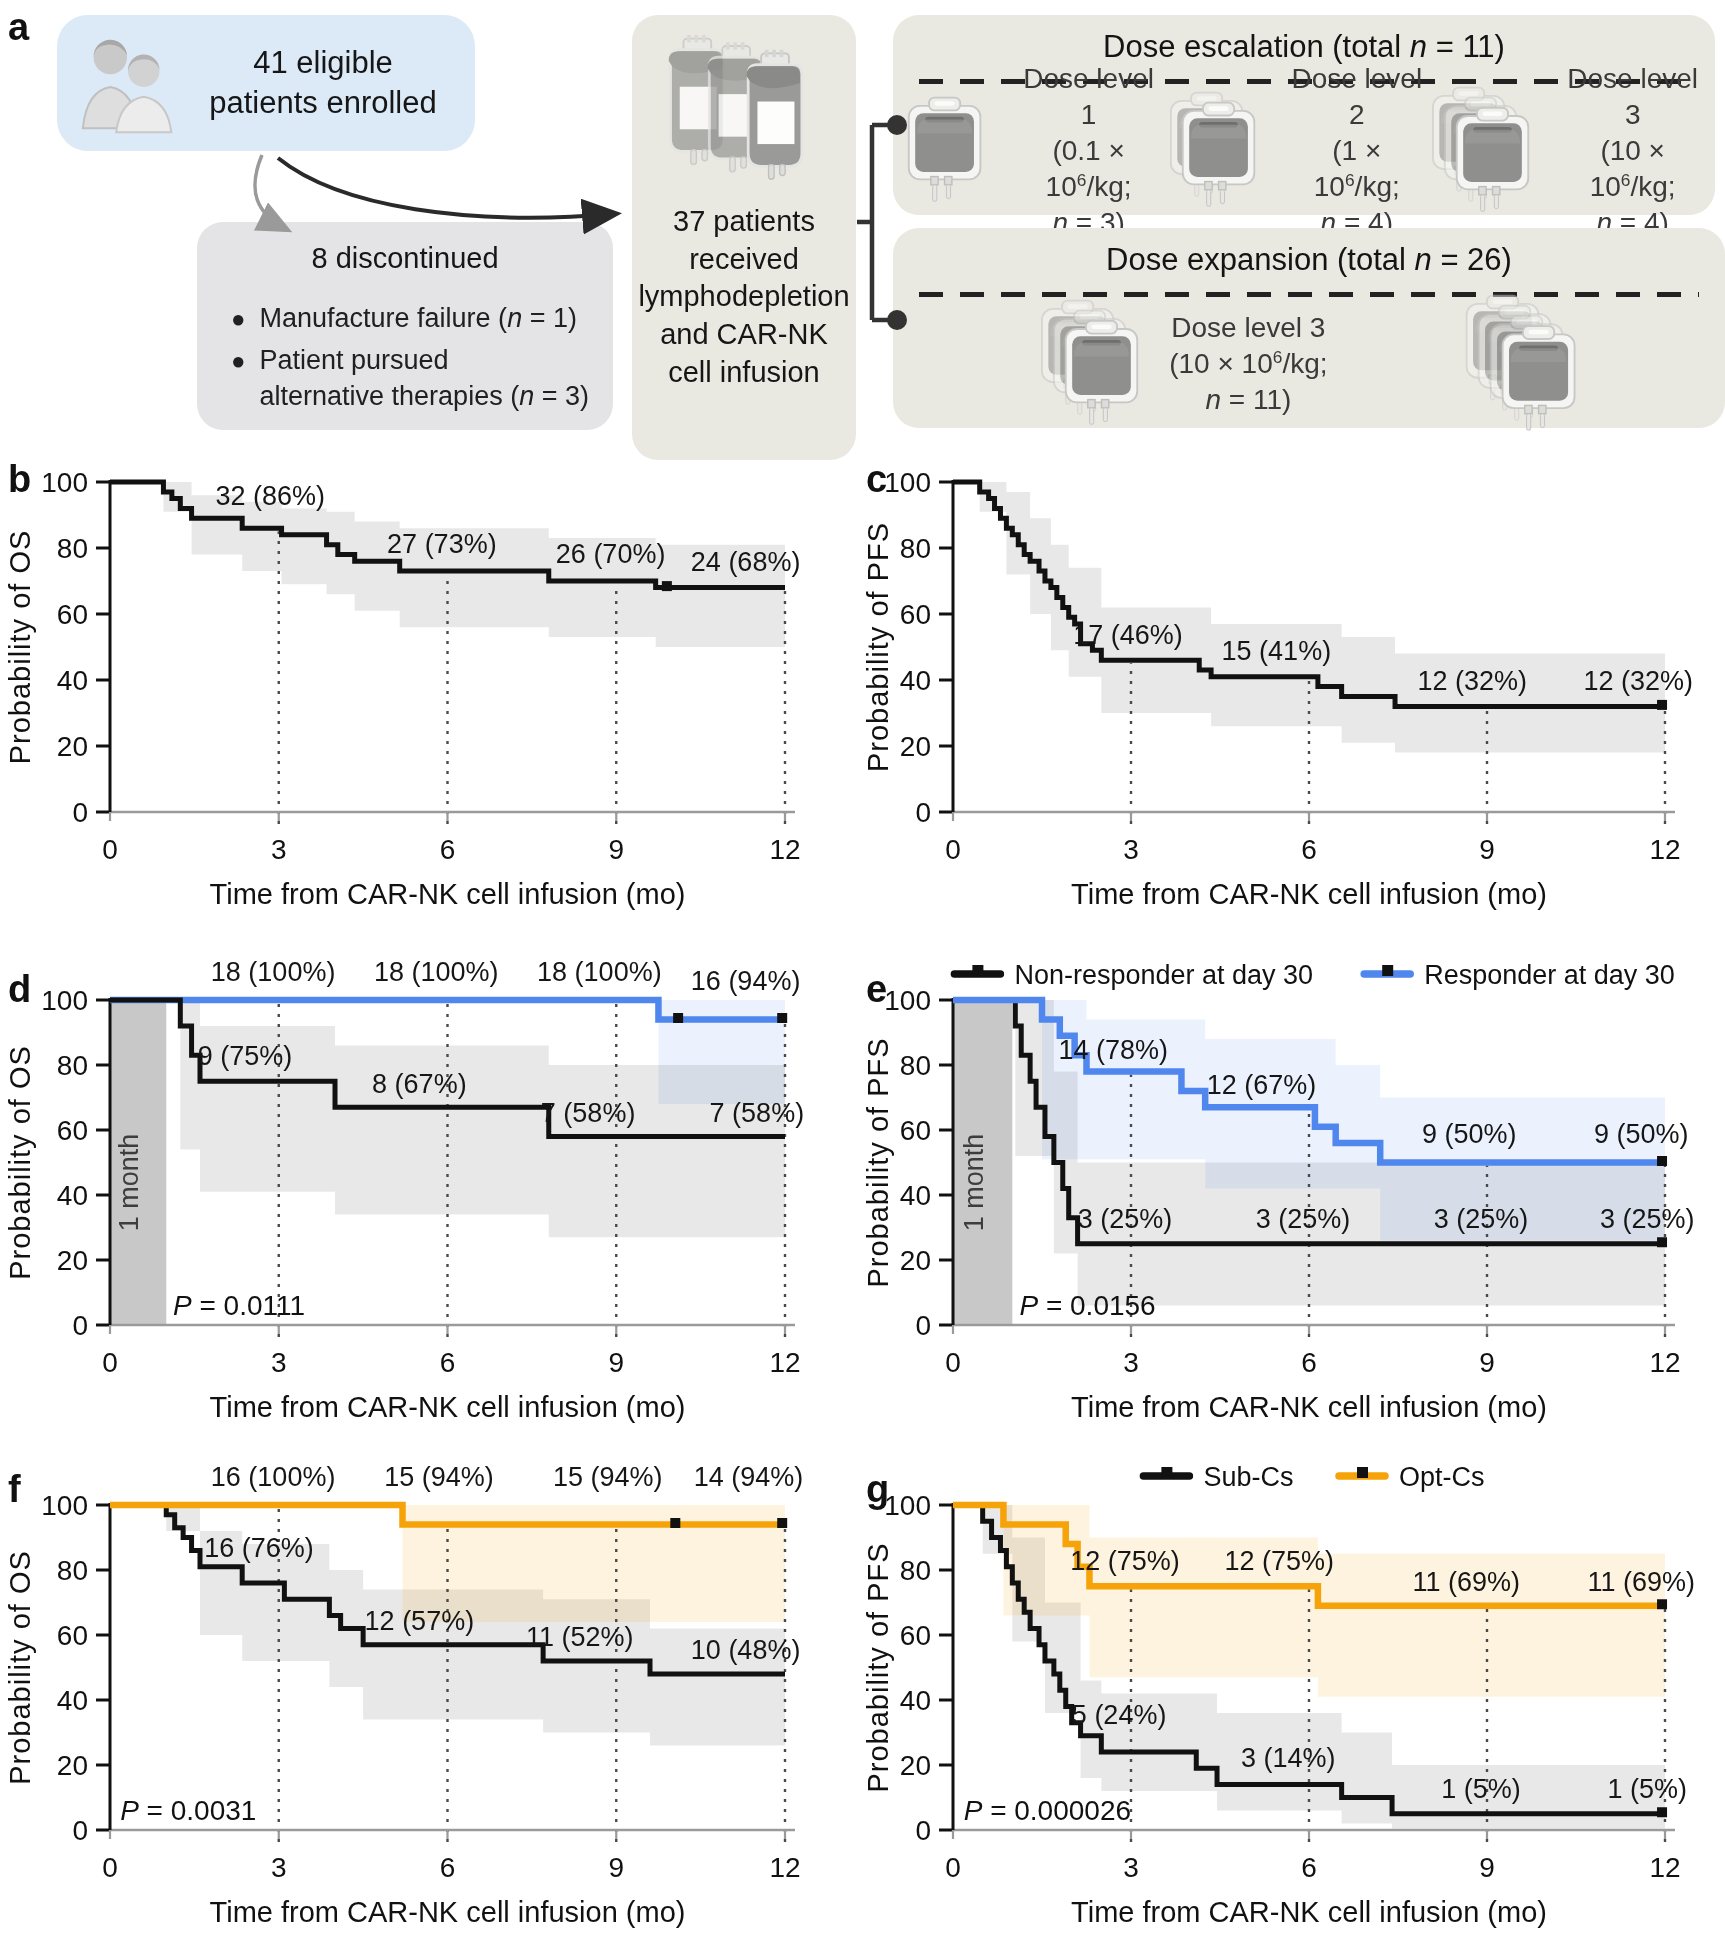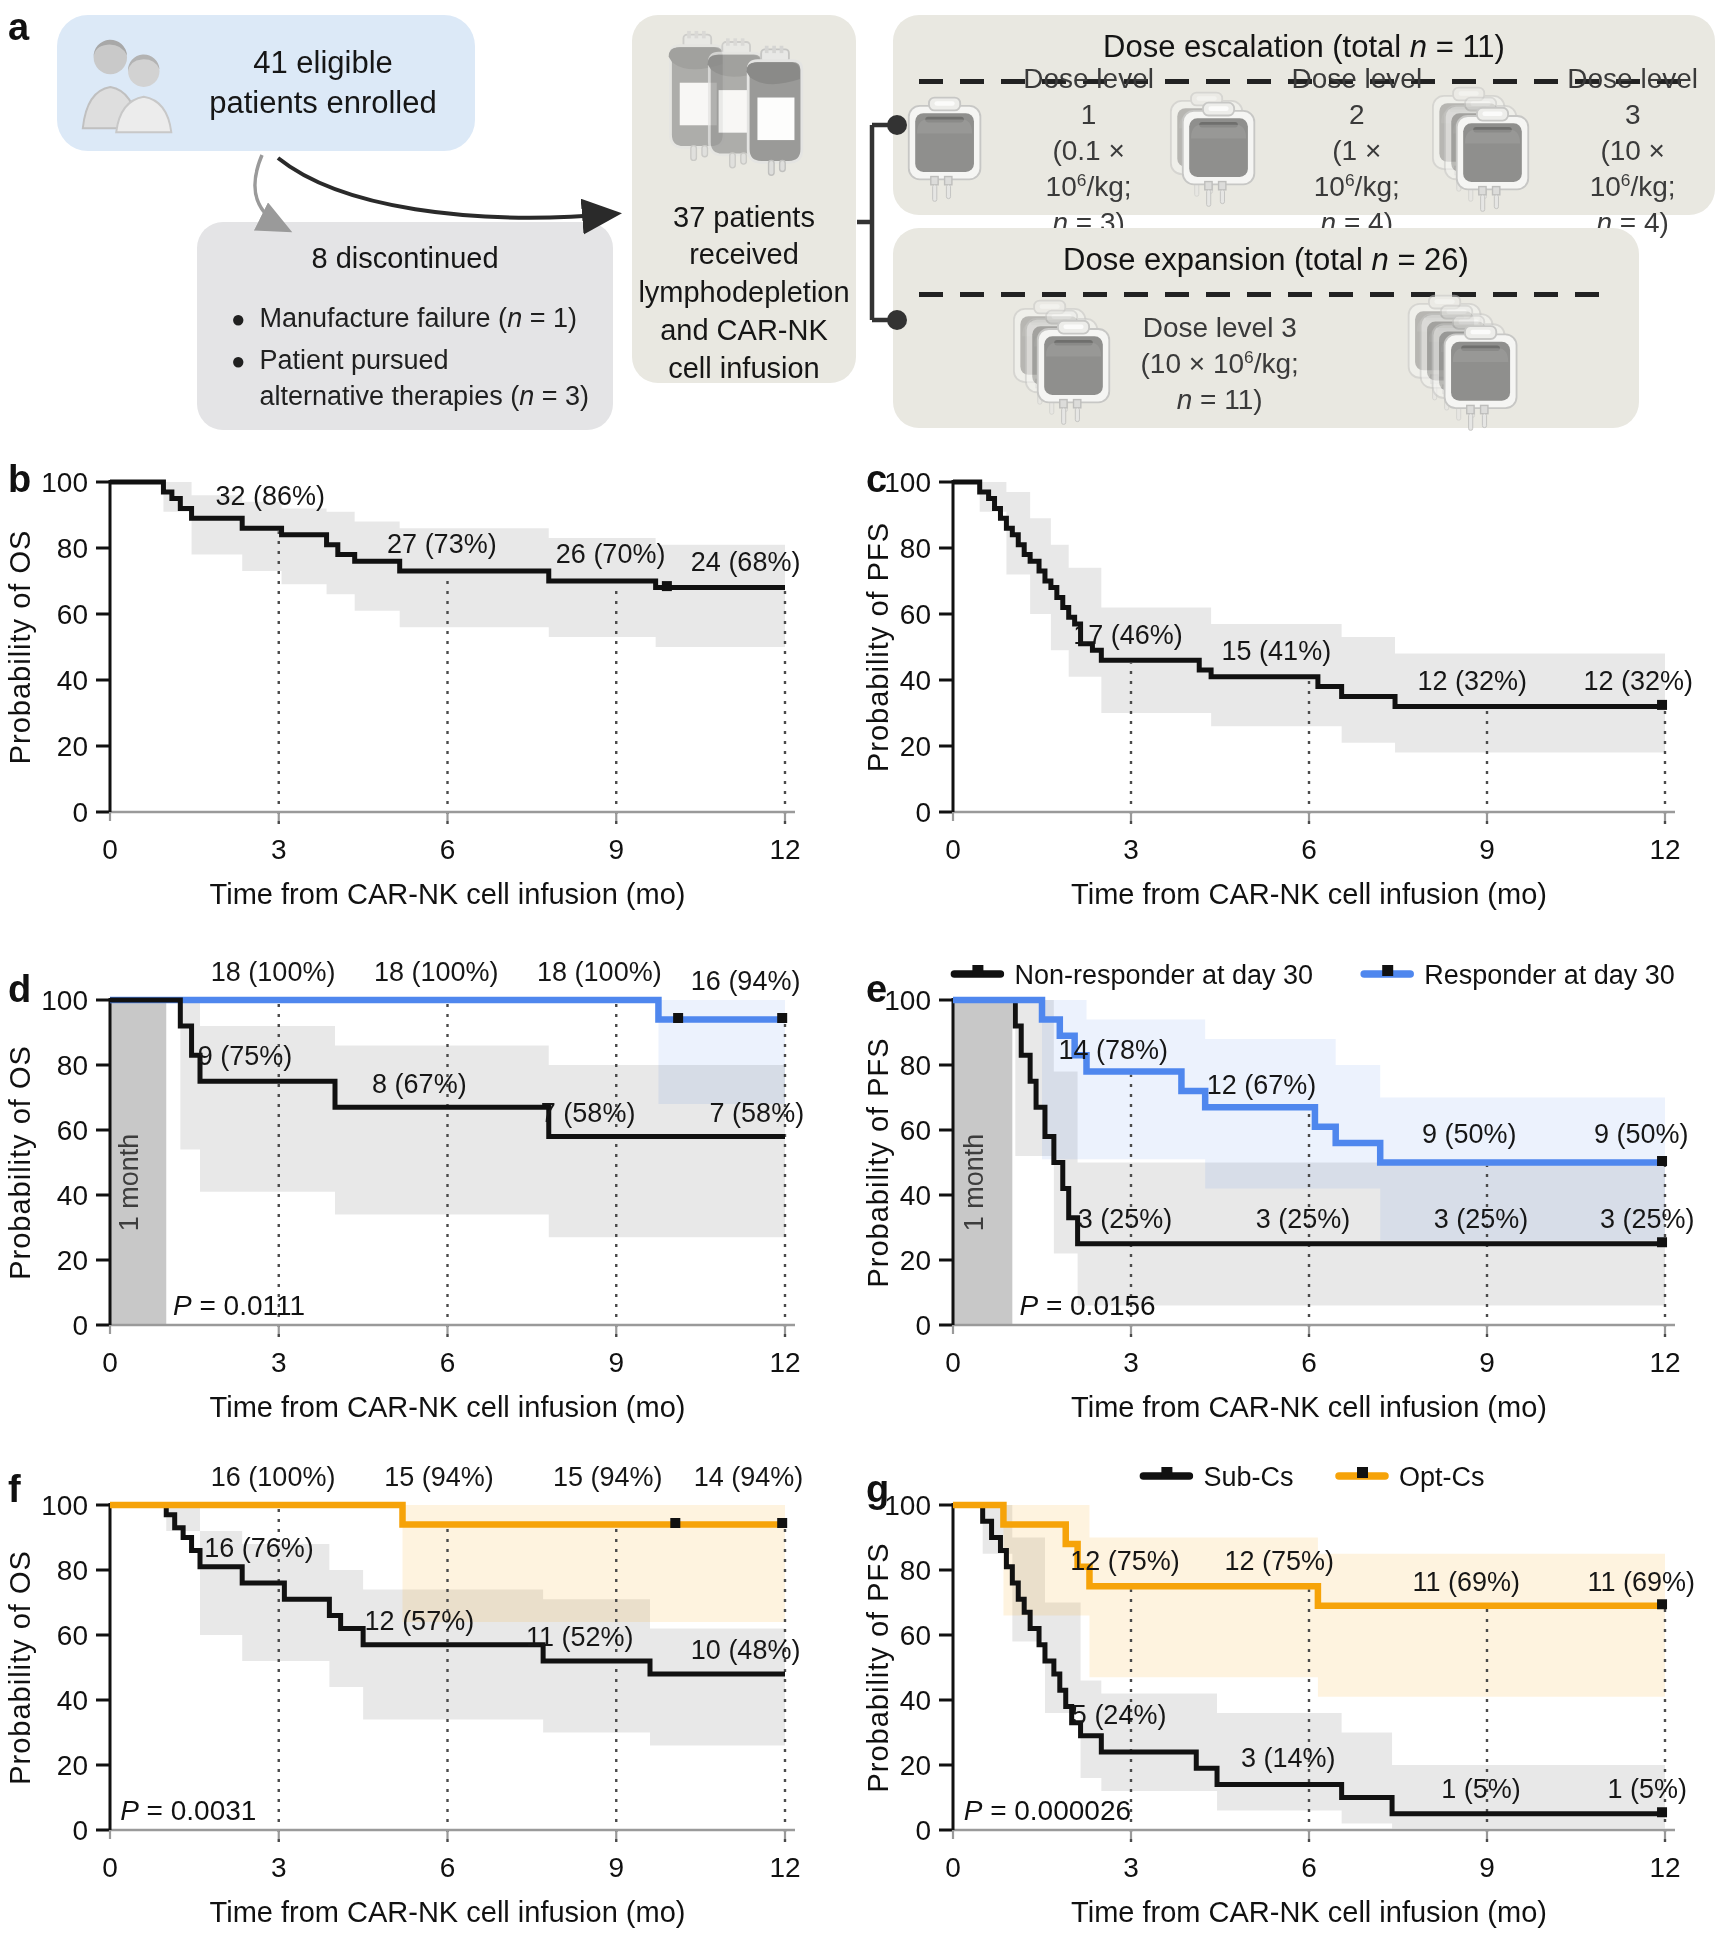--- a/index.html
+++ b/index.html
@@ -53,21 +53,21 @@
         <span class="bullet-dot">●</span>
         <span>Manufacture failure (<i>n</i> = 1)</span>
       </div>
       <div class="bullet-row">
         <span class="bullet-dot">●</span>
         <span>Patient pursued<br>alternative therapies (<i>n</i> = 3)</span>
       </div>
     </div>
   </div>
 
-  <div class="abox box-beige infusion" style="left:632px;top:15px;width:224px;height:368px;justify-content:center;">
+  <div class="abox box-beige infusion" style="left:632px;top:15px;width:224px;height:445px;">
     <div><svg width="185" height="158" viewBox="0 0 200 170">
           <g transform="translate(12,10)" opacity="0.75">
     <rect x="22" y="0" width="30" height="14" rx="4" fill="#e8e8e6" stroke="#c5c5c3" stroke-width="2"></rect>
     <rect x="26" y="-4" width="4" height="8" fill="#d5d5d3"></rect>
             <rect x="34" y="-4" width="4" height="8" fill="#d5d5d3"></rect>
     <rect x="42" y="-4" width="4" height="8" fill="#d5d5d3"></rect>
     <path d="M8,22 q0,-10 10,-10 h38 q10,0 10,10 v86 q0,14 -14,14 h-30 q-14,0 -14,-14 z" fill="#9a9a98" stroke="#e4e4e2" stroke-width="3"></path>
     <path d="M10,30 q18,14 54,2 v-8 q0,-10 -10,-10 h-38 q-10,0 -10,10 z" fill="#8a8a88"></path>
     <rect x="18" y="52" width="40" height="46" fill="#fdfdfc"></rect>
     <rect x="30" y="120" width="6" height="16" rx="3" fill="#dededc" stroke="#c0c0be" stroke-width="1.5"></rect>
@@ -186,21 +186,21 @@
     <rect x="45" y="91" width="8" height="9" fill="#dcdcda" stroke="#bebebc" stroke-width="1.5"></rect>
     <rect x="32" y="100" width="4.5" height="18" rx="2" fill="#e6e6e4" stroke="#c2c2c0" stroke-width="1"></rect>
     <rect x="47" y="100" width="4.5" height="15" rx="2" fill="#e6e6e4" stroke="#c2c2c0" stroke-width="1"></rect>
   </g>
             </svg></div>
         <div class="dose-label">Dose level 3<br>(10 × 10<sup>6</sup>/kg;<br><i>n</i> = 4)</div>
       </div>
     </div>
   </div>
 
-  <div class="abox box-beige" style="left:893px;top:228px;width:746px;height:200px;">
+  <div class="abox box-beige" style="left:893px;top:228px;width:832px;height:200px;">
     <div class="dose-title">Dose expansion (total <i>n</i> = 26)</div>
     <div class="dash-line" style="top:64px;"></div>
     <div class="dose-items" style="justify-content:space-evenly;">
       <div class="dose-item">
         <div><svg width="109" height="132" viewBox="0 0 118 144">
               <g transform="translate(0,0)" opacity="0.55">
     <rect x="6" y="14" width="78" height="80" rx="12" fill="#f5f5f3" stroke="#c7c7c5" stroke-width="2"></rect>
     <rect x="28" y="5" width="34" height="14" rx="6" fill="#ededea" stroke="#c7c7c5" stroke-width="2"></rect>
     <rect x="34" y="9" width="22" height="5" rx="2.5" fill="#fbfbfa"></rect>
     <rect x="13" y="22" width="64" height="64" rx="9" fill="#8f8f8d"></rect>

